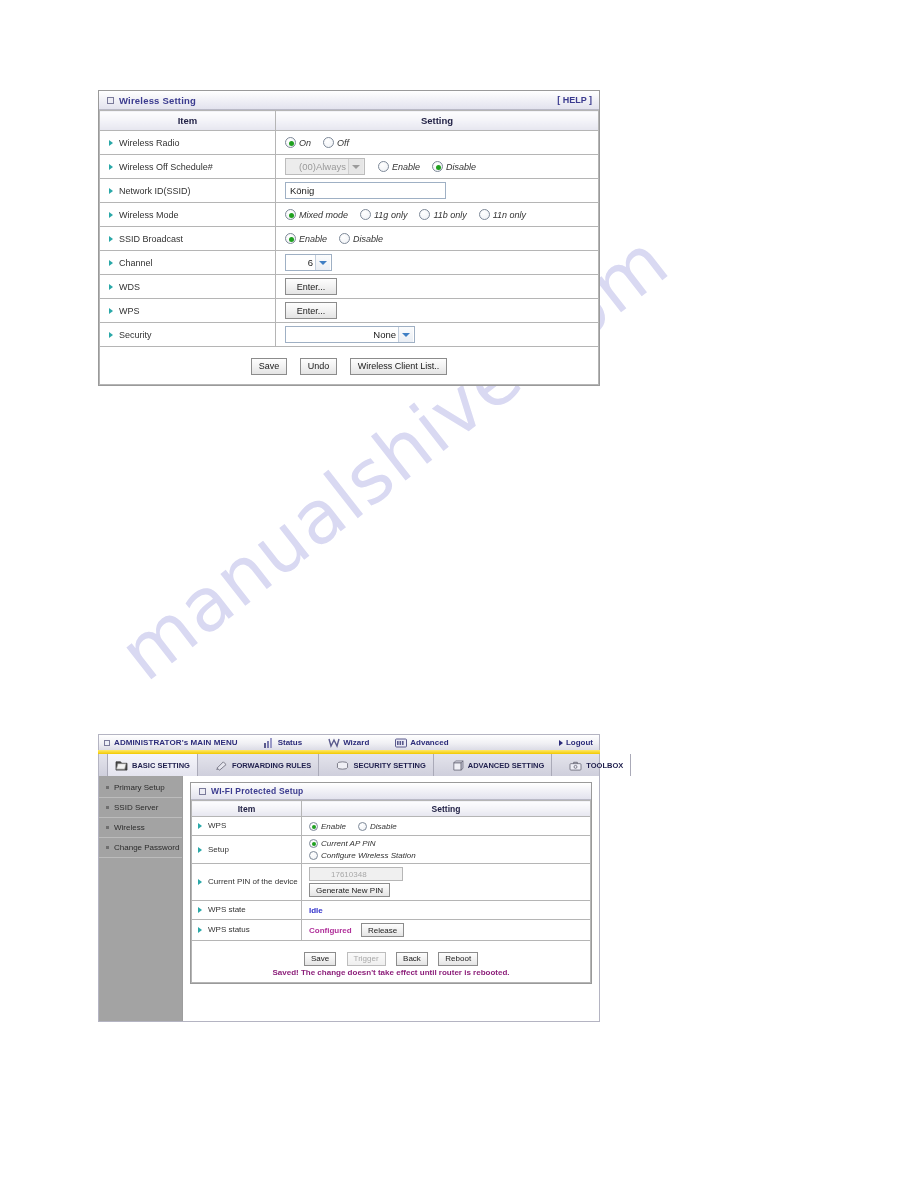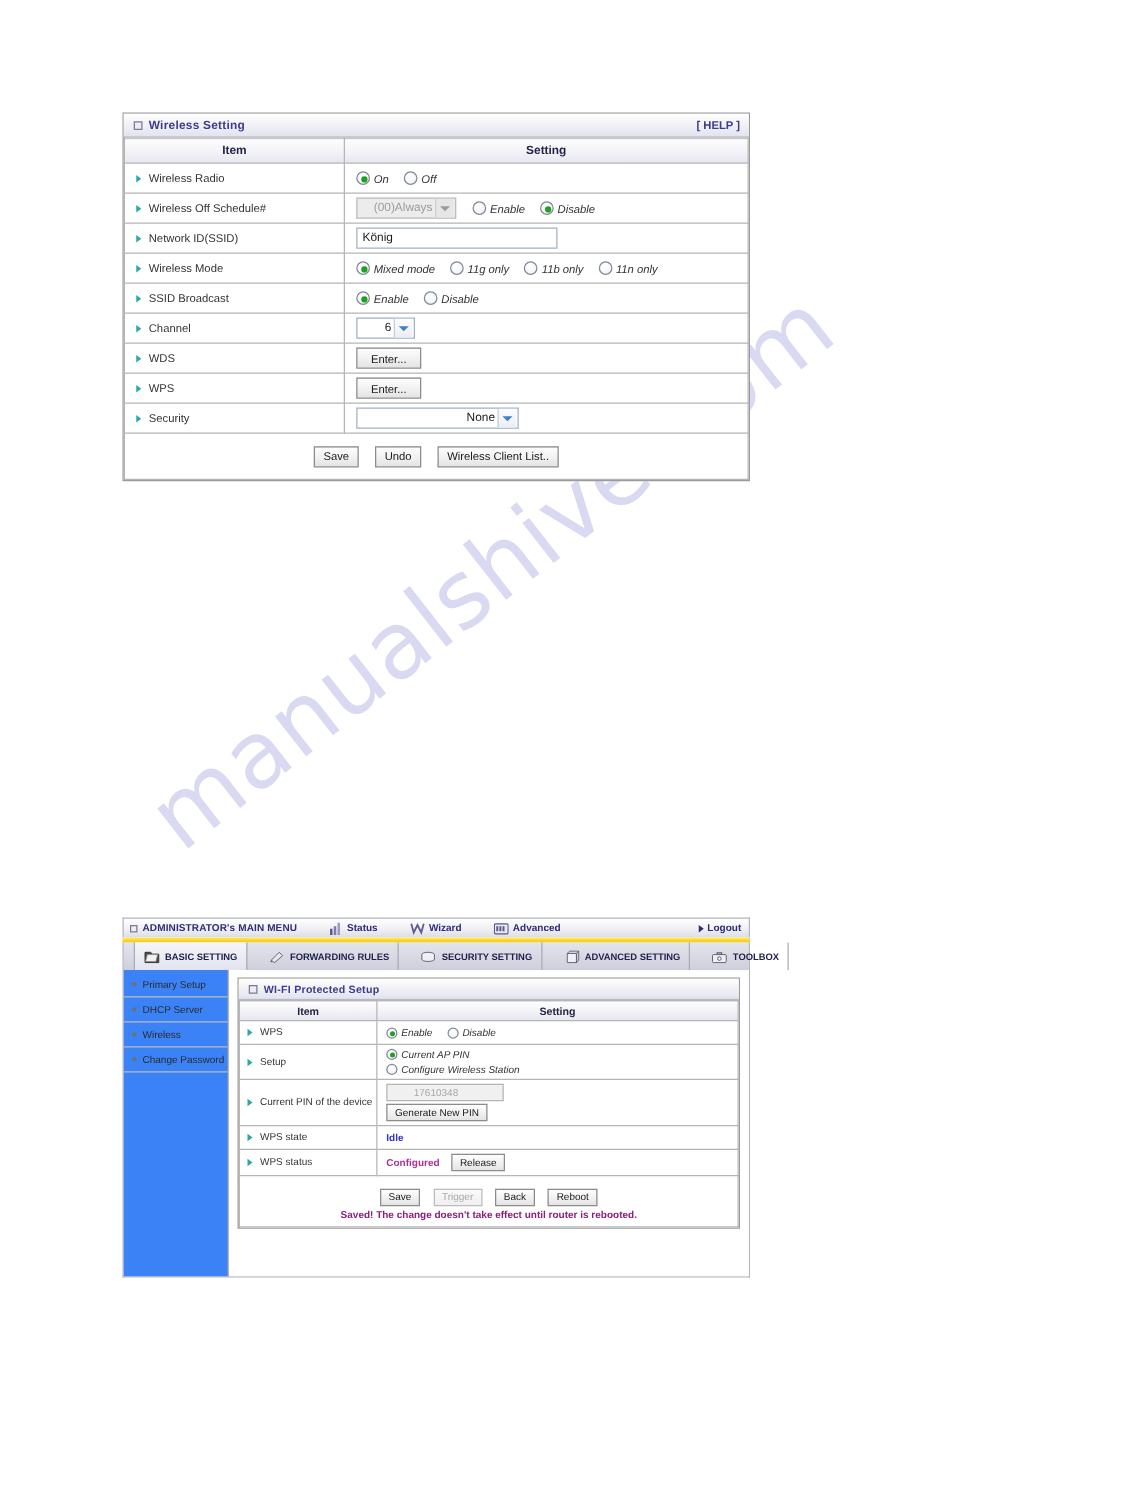--- a/index.html
+++ b/index.html
@@ -210,21 +210,21 @@
   }
 
   .body-area {
     display: flex;
     border: 1px solid #b4b4c2; border-top: none;
     background: #ffffff;
     height: 246px;
   }
   .sidebar {
     width: 84px; flex: 0 0 84px;
-    background: #3b82f6;
+    background: #a3a3a3;
     border-right: 1px solid #9d9d9d;
     padding-top: 2px;
   }
   .side-item {
     height: 20px; display: flex; align-items: center;
     padding-left: 7px;
     border-bottom: 1px solid #bcbcbc;
     font-size: 8px; color: #2b2b2b;
     white-space: nowrap;
   }
@@ -521,21 +521,21 @@
 
   <div class="body-area">
 
     <div class="sidebar">
       <div class="side-item">
         <span class="dot"></span>
         <span>Primary Setup</span>
       </div>
       <div class="side-item">
         <span class="dot"></span>
-        <span>DHCP Server</span>
+        <span>SSID Server</span>
       </div>
       <div class="side-item">
         <span class="dot"></span>
         <span>Wireless</span>
       </div>
       <div class="side-item">
         <span class="dot"></span>
         <span>Change Password</span>
       </div>
     </div>

